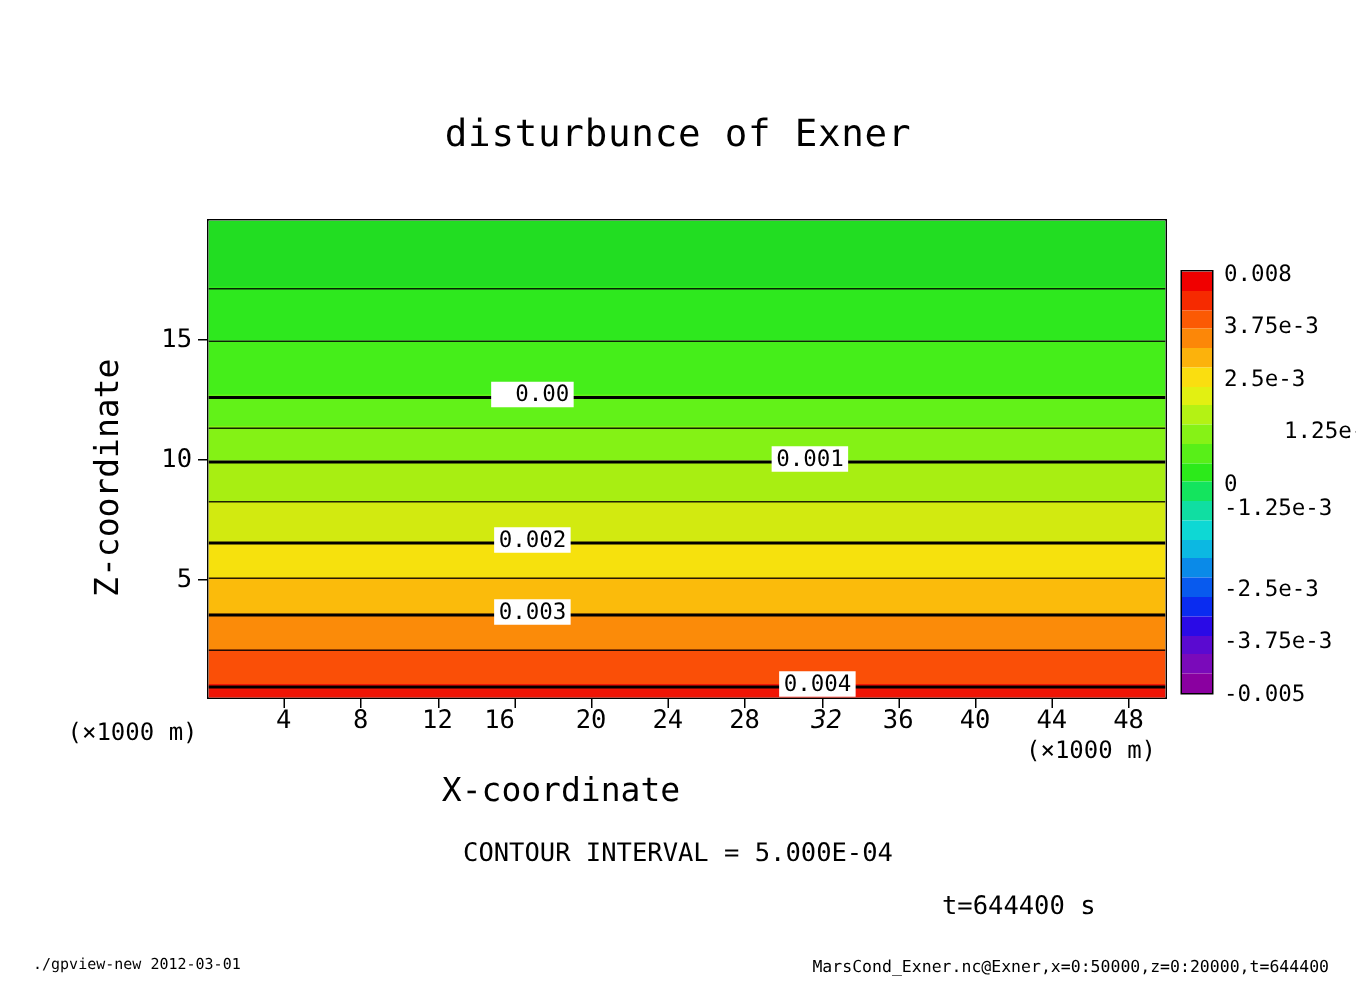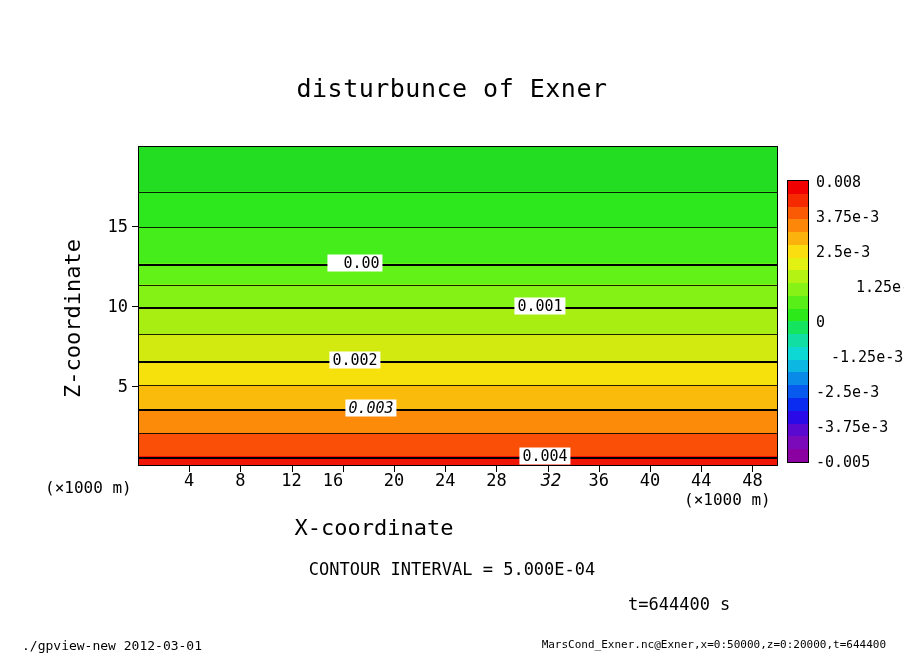--- a/index.html
+++ b/index.html
@@ -150,21 +150,21 @@
   #time-text {
     position: absolute;
     left: 628px;
     top: 594px;
     font-size: 17px;
   }
   #footer-left {
     position: absolute;
     left: 22px;
     top: 638px;
-    font-size: 13px;
+    font-size: 10px;
     text-align: right;
   }
   #footer-right {
     position: absolute;
     right: 18px;
     top: 638px;
     font-size: 11px;
     text-align: right;
   }
 </style>
@@ -200,21 +200,21 @@
       <div class="cline thick" style="top: 262.4px;"></div>
       <div class="cline thin" style="top: 286.4px;"></div>
       <div class="cline thick" style="top: 309.6px;"></div>
     </div>
 </div>
 
 <div id="contour-labels-layer">
     <div class="clabel" style="left: 355px; top: 262.8px; padding-left: 16px;">0.00</div>
     <div class="clabel" style="left: 540px; top: 306px; text-align: right;">0.001</div>
     <div class="clabel" style="left: 355px; top: 360.4px;">0.002</div>
-    <div class="clabel" style="left: 371px; top: 408.4px; font-style: italic;">0.003</div>
+    <div class="clabel" style="left: 355px; top: 408.4px;">0.003</div>
     <div class="clabel" style="left: 545px; top: 455.6px;">0.004</div>
   </div>
 <div id="axis-ticks">
     <div class="tickmark-x" style="left: 189.2px;"></div>
     <div class="xtick-label" style="left: 189.2px;">4</div>
     <div class="tickmark-x" style="left: 240.4px;"></div>
     <div class="xtick-label" style="left: 240.4px;">8</div>
     <div class="tickmark-x" style="left: 291.6px;"></div>
     <div class="xtick-label" style="left: 291.6px;">12</div>
     <div class="tickmark-x" style="left: 342.8px;"></div>
@@ -272,21 +272,21 @@
     <div class="cb-cell" style="height: 12.7727px; background: rgb(90, 10, 208);"></div>
     <div class="cb-cell" style="height: 12.7727px; background: rgb(122, 10, 186);"></div>
     <div class="cb-cell" style="height: 12.7727px; background: rgb(138, 0, 160);"></div>
   </div>
 <div id="colorbar-labels">
     <div class="cb-label" style="top: 182px;">0.008</div>
     <div class="cb-label" style="top: 217px;">3.75e-3</div>
     <div class="cb-label" style="top: 252px;">2.5e-3</div>
     <div class="cb-label" style="top: 287px; margin-left: 40px;">1.25e-3</div>
     <div class="cb-label" style="top: 322px;">0</div>
-    <div class="cb-label" style="top: 357px; margin-left: 15px;">-1.25e-3</div>
+    <div class="cb-label" style="top: 338px;">-1.25e-3</div>
     <div class="cb-label" style="top: 392px;">-2.5e-3</div>
     <div class="cb-label" style="top: 427px;">-3.75e-3</div>
     <div class="cb-label" style="top: 462px;">-0.005</div>
   </div>
 
 <div id="contour-interval">CONTOUR INTERVAL = 5.000E-04</div>
 <div id="time-text">t=644400 s</div>
 
 <div id="footer-left">./gpview-new   2012-03-01</div>
 <div id="footer-right">MarsCond_Exner.nc@Exner,x=0:50000,z=0:20000,t=644400</div>

